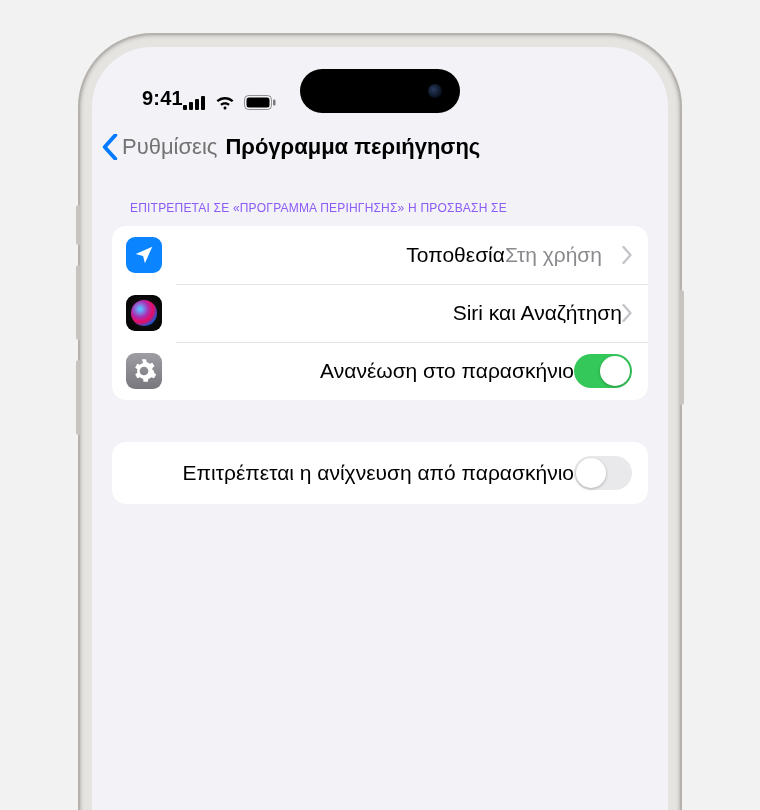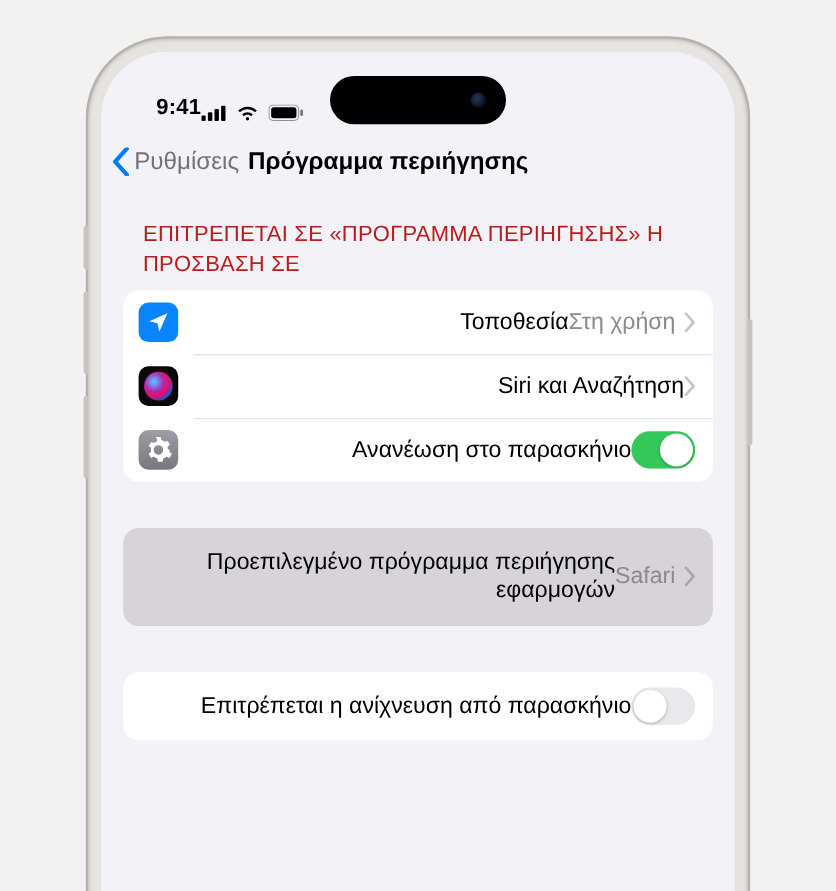--- a/index.html
+++ b/index.html
@@ -69,22 +69,22 @@
       display: flex;
       align-items: center;
       padding: 12px 18px 18px 10px;
       gap: 2px;
     }
     .back { display:flex; align-items:center; color:#737373; font-size:22px; }
     .chevron-left { width: 16px; height:26px; margin-right:4px; }
     .nav-title { font-size: 22px; font-weight: 700; margin-left: 6px; }
     .content { padding: 0 20px; }
     .section-header {
-      color: #b91c1c;
-      font-size: 20px;
+      color: #8b5cf6;
+      font-size: 12px;
       letter-spacing: 0.2px;
       padding: 22px 18px 10px 18px;
       text-transform: uppercase;
       line-height: 1.35;
     }
     .group {
       background: #fff;
       border-radius: 14px;
       overflow: hidden;
     }
@@ -110,21 +110,21 @@
     .icon-location { background:#0a84ff; }
     .icon-siri { background: radial-gradient(circle at 50% 50%, #1a1a1e 0%, #000 100%); position:relative; overflow:hidden;}
     .siri-orb {
       width:26px; height:26px; border-radius:50%;
       background: radial-gradient(circle at 35% 35%, #6cf 0%, #939 35%, #c2185b 55%, #06c 80%, #031 100%);
       filter: saturate(1.3);
     }
     .icon-gear { background: linear-gradient(180deg,#9d9da3,#77777d); }
     .row-label { font-size: 21px; color:#000; flex:1; line-height:1.25; }
     .row-label.wrap { padding: 10px 0; }
-    .row-value { font-size: 21px; color:#8a8a8e; margin-right:8px; white-space:nowrap; }
+    .row-value { font-size: 21px; color:#8a8a8e; margin-right:20px; white-space:nowrap; }
     .chevron-right { width:10px; height:18px; flex-shrink:0; }
     .switch {
       width: 58px; height:34px; border-radius:18px; position:relative; flex-shrink:0;
     }
     .switch.on { background:#34c759; }
     .switch.off { background:#e9e9eb; }
     .knob {
       width:30px; height:30px; background:#fff; border-radius:50%; position:absolute; top:2px;
       box-shadow: 0 1px 3px rgba(0,0,0,0.25);
     }
@@ -211,29 +211,20 @@
               </svg>
           </div>
           <div class="row-label">Ανανέωση στο παρασκήνιο</div>
           <div class="switch on">
               <div class="knob"></div>
             </div>
         </div>
 
       </div>
 
-      <div class="group highlight mt">
-        <div class="row noicon">
-          <div class="row-label wrap">Προεπιλεγμένο πρόγραμμα περιήγησης εφαρμογών</div>
-          <div class="row-value">Safari</div>
-          <svg class="chevron-right" viewBox="0 0 10 18">
-              <path d="M1.5 1 L8.5 9 L1.5 17" stroke="#a9a7ad" stroke-width="2.4" fill="none" stroke-linecap="round" stroke-linejoin="round"></path>
-            </svg>
-        </div>
-      </div>
 
       <div class="group mt2">
         <div class="row noicon">
           <div class="row-label wrap">Επιτρέπεται η ανίχνευση από παρασκήνιο</div>
           <div class="switch off">
               <div class="knob"></div>
             </div>
         </div>
       </div>
 

